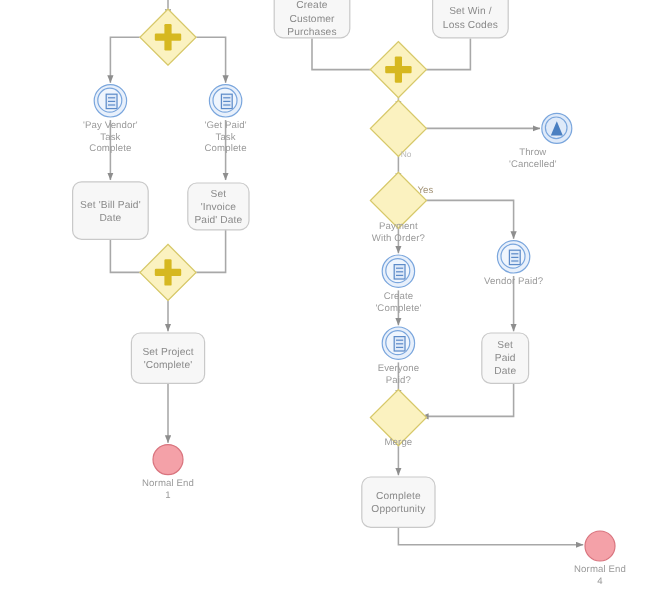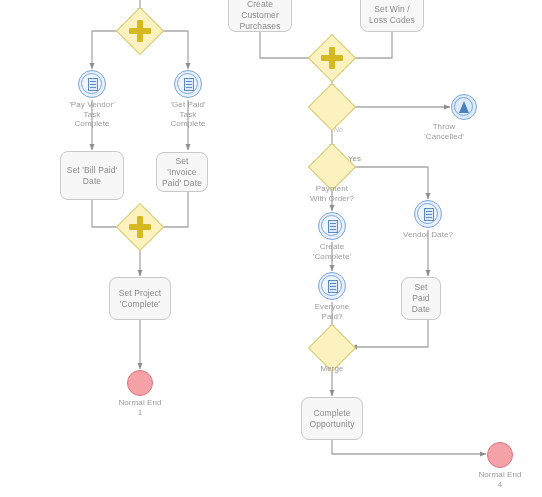--- a/index.html
+++ b/index.html
@@ -308,21 +308,21 @@
 'Complete'</div>
 
   <div class="interm node" style="left:414px; top:200px;">
     <div class="inner"></div>
     <div class="form">
       <i style="top:2px"></i>
         <i style="top:5px"></i>
         <i style="top:8px"></i>
     </div>
   </div>
-  <div class="nlabel" style="left:388px; top:230px; width:80px;">Vendor Date?</div>
+  <div class="nlabel" style="left:388px; top:230px; width:80px;">Vendor Paid?</div>
 
   <div class="interm node" style="left:318px; top:272px;">
     <div class="inner"></div>
     <div class="form">
       <i style="top:2px"></i>
         <i style="top:5px"></i>
         <i style="top:8px"></i>
     </div>
   </div>
   <div class="nlabel" style="left:292px; top:302px; width:80px;">Everyone

